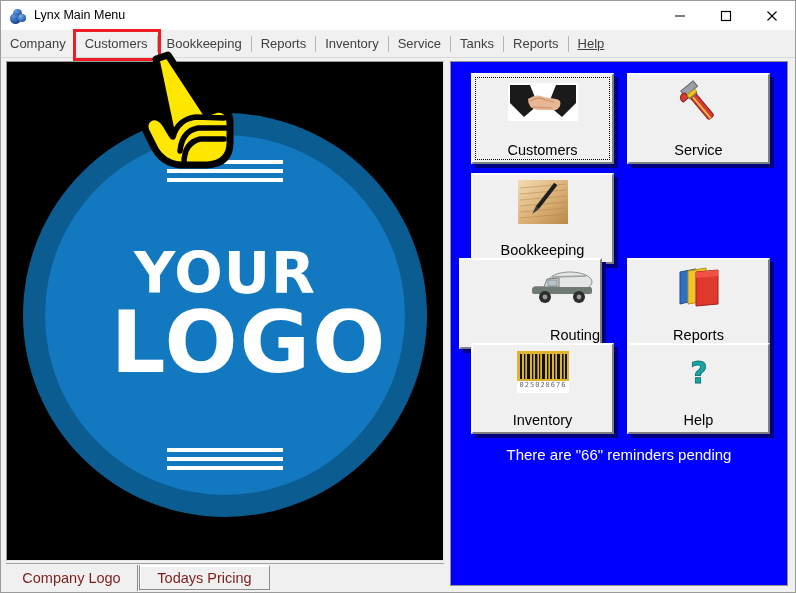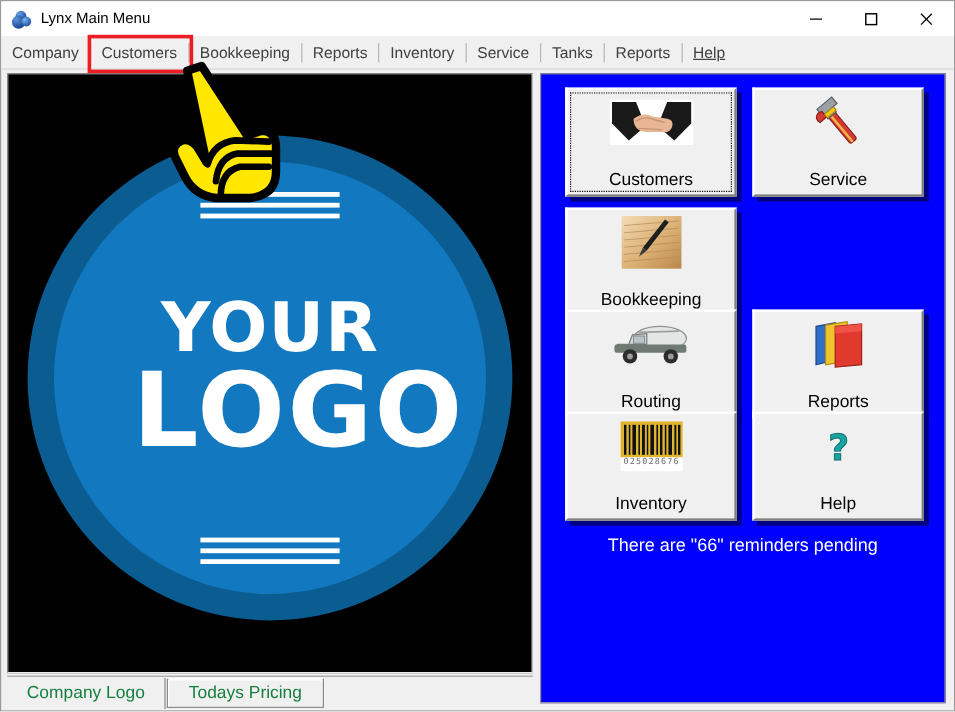--- a/index.html
+++ b/index.html
@@ -188,21 +188,21 @@
     font-family: "Liberation Sans", sans-serif;
     white-space: nowrap;
     line-height: 17px;
   }
   .tile-label.tight { font-size: 14px; letter-spacing: -0.2px; }
 
   #tile-customers   { left: 20px;  top: 11px; }
   #tile-service     { left: 176px; top: 11px; }
   #tile-bookkeeping { left: 20px;  top: 111px; }
   #tile-tanks       { left: 176px; top: 111px; }
-  #tile-routing     { left: 20px;  top: 196px; }
+  #tile-routing     { left: 8px;  top: 196px; align-items: flex-end; }
   #tile-reports     { left: 176px; top: 196px; }
   #tile-inventory   { left: 20px;  top: 281px; }
   #tile-help        { left: 176px; top: 281px; }
 
   #reminder-text {
     position: absolute;
     left: 0; right: 0; top: 384px;
     text-align: center;
     color: #ffffff;
     font-size: 15px;
@@ -215,21 +215,21 @@
     position: absolute;
     left: 5px; top: 562px;
     width: 438px; height: 27px;
     background: #f0f0f0;
     border-top: 1px solid #a0a0a0;
   }
   .tab {
     position: absolute; top: 1px;
     height: 26px;
     display: flex; align-items: center; justify-content: center;
-    font-size: 14.5px; color: #15803d;
+    font-size: 14.5px; color: #7f1d1d;
     background: #f0f0f0;
     white-space: nowrap;
   }
   #tab-company-logo {
     left: 0px; width: 132px;
     border-right: 1px solid #8c8c8c;
     border-bottom: none;
   }
   #tab-todays-pricing {
     left: 133px; width: 131px;

